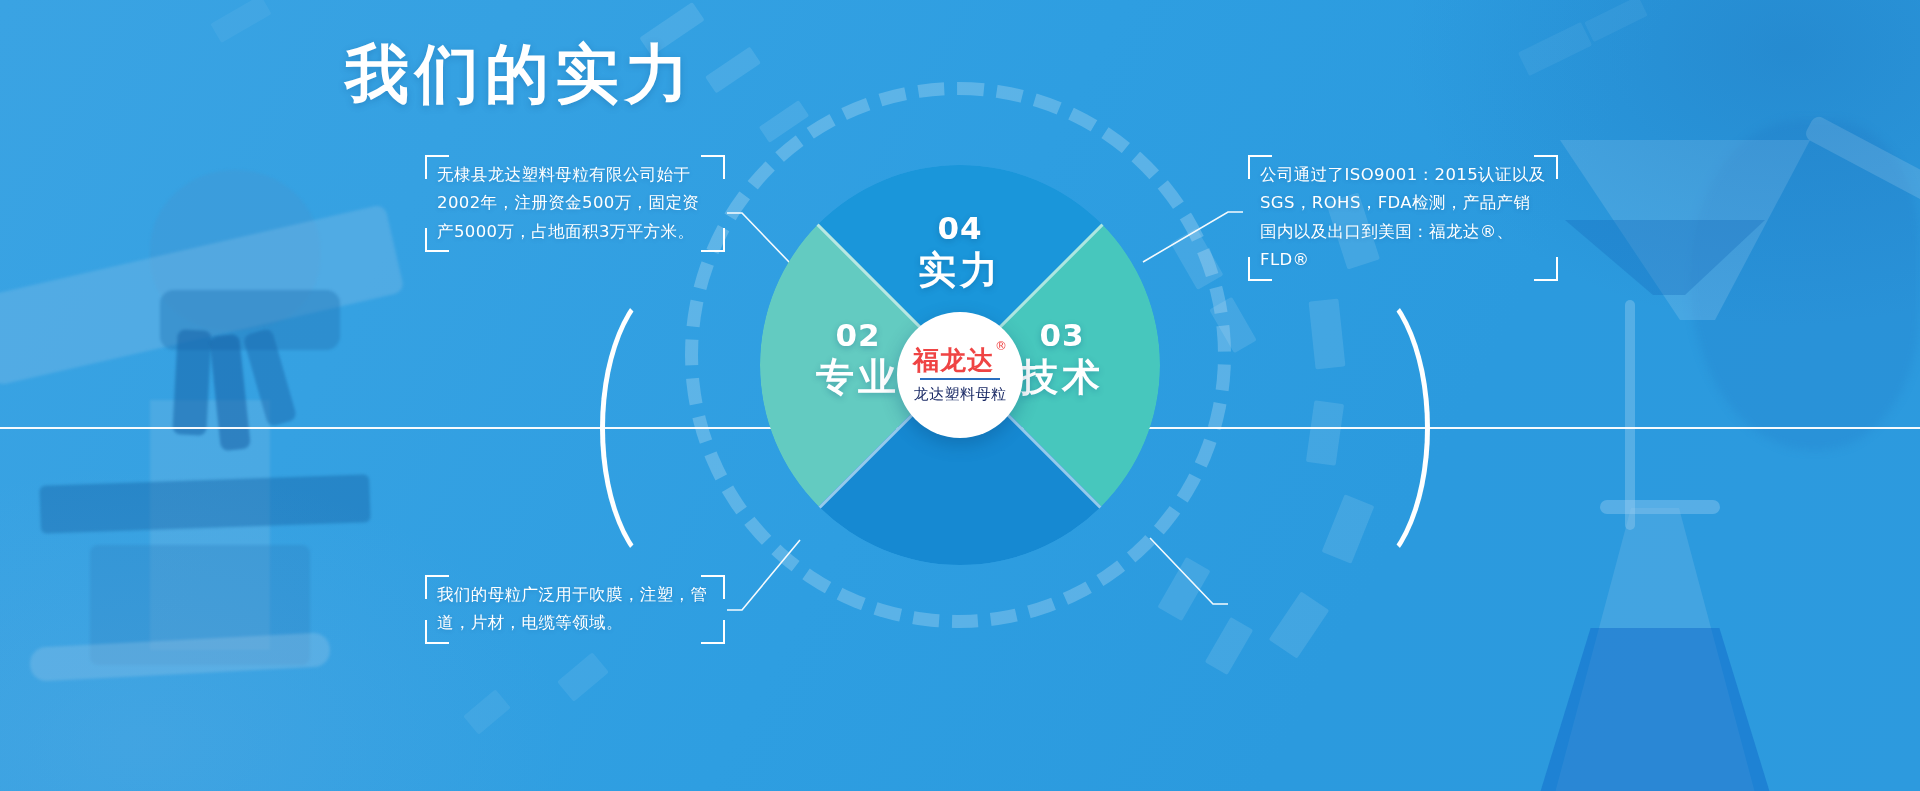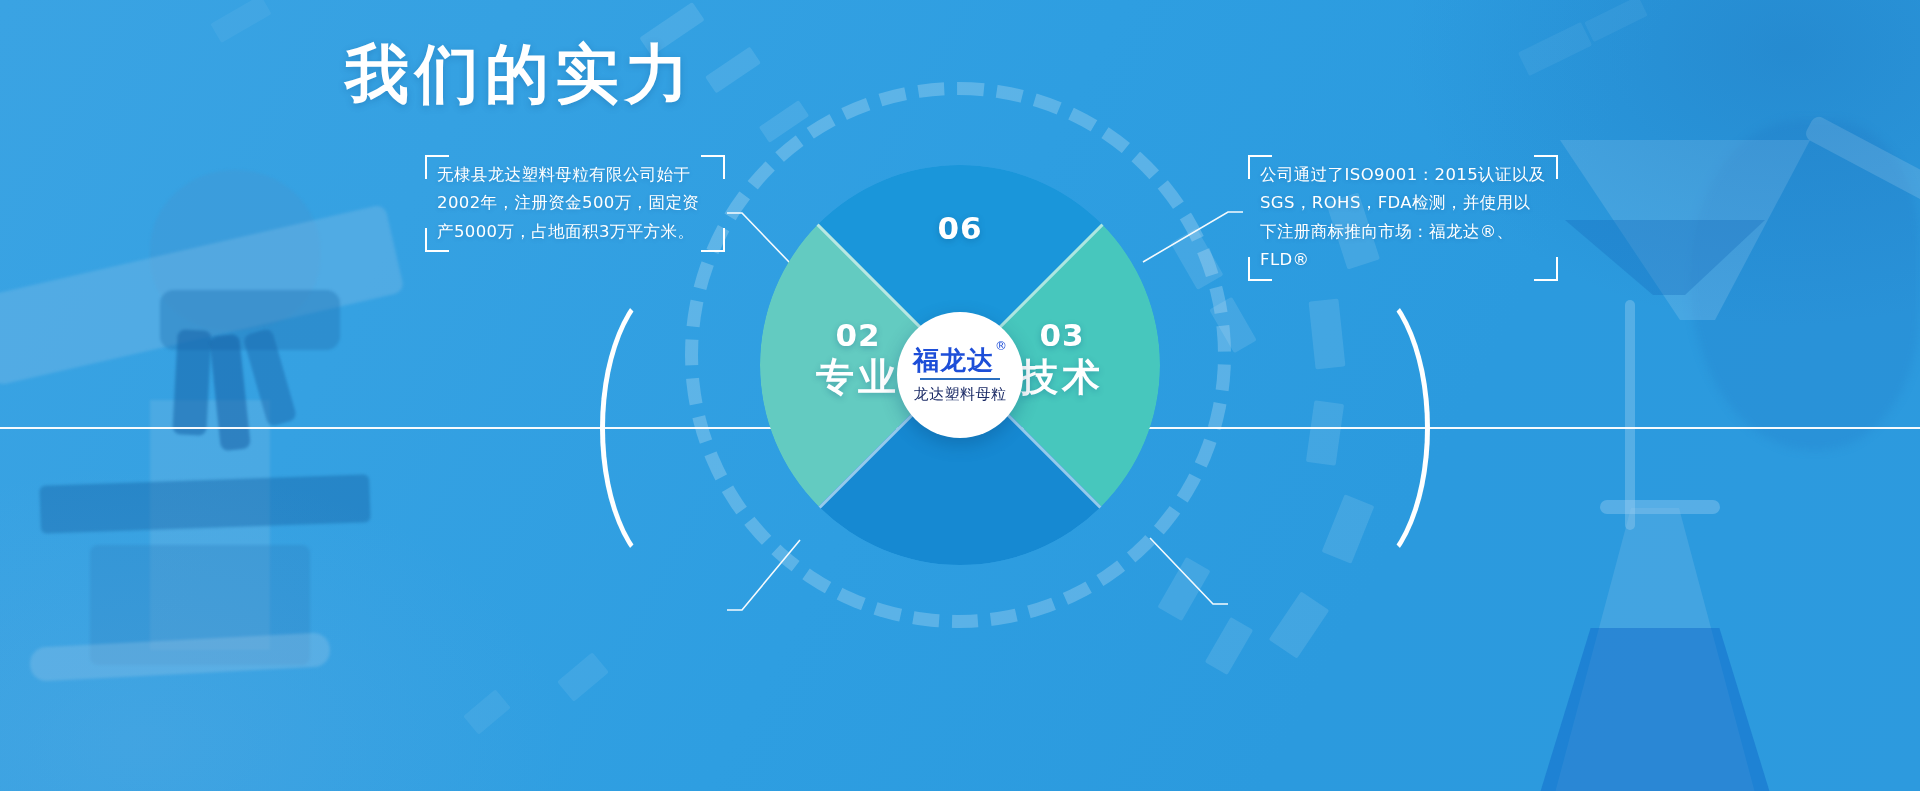--- a/index.html
+++ b/index.html
@@ -163,21 +163,21 @@
   .lab-04 { left: 120px; top: 268px; }
 
   
   .logo-disc {
     position: absolute; left: 137px; top: 147px; width: 126px; height: 126px;
     background: #ffffff; border-radius: 50%;
     box-shadow: 0 6px 18px rgba(8,60,110,.30);
     display: flex; flex-direction: column; align-items: center; justify-content: center;
   }
   .logo-main {
-    font-size: 26px; font-weight: bold; color: #1d4ed8; letter-spacing: 1px;
+    font-size: 26px; font-weight: bold; color: #ef4444; letter-spacing: 1px;
     position: relative; line-height: 1;
   }
   .logo-r {
     font-size: 12px; vertical-align: super; position: relative; top: -9px; left: 1px;
     font-weight: normal;
   }
   .logo-rule { width: 80px; height: 2px; background: #2a6fc0; margin: 5px 0 5px; }
   .logo-sub { font-size: 15px; font-weight: normal; color: #1b2b66; letter-spacing: .5px; }
 
   
@@ -308,21 +308,22 @@
       <div class="pie">
         <div class="slice slice-01"></div>
         <div class="slice slice-02"></div>
         <div class="slice slice-03"></div>
         <div class="slice slice-04"></div>
         <div class="seam seam-a"></div>
         <div class="seam seam-b"></div>
       </div>
 
       <div class="quad-label lab-01">
-        <div class="quad-num">06</div>
+        <div class="quad-num">04</div>
+        <div class="quad-txt">实力</div>
       </div>
 
       <div class="quad-label lab-02">
         <div class="quad-num">02</div>
         <div class="quad-txt">专业</div>
       </div>
 
       <div class="quad-label lab-03">
         <div class="quad-num">03</div>
         <div class="quad-txt">技术</div>
@@ -345,18 +346,25 @@
     <span class="corner c-bl"></span>
     <span class="corner c-br"></span>
     <div class="body">无棣县龙达塑料母粒有限公司始于2002年，注册资金500万，固定资产5000万，占地面积3万平方米。</div>
   </div>
 
   <div class="info info-tr">
     <span class="corner c-tl"></span>
     <span class="corner c-tr"></span>
     <span class="corner c-bl"></span>
     <span class="corner c-br"></span>
-    <div class="body">公司通过了ISO9001：2015认证以及SGS，ROHS，FDA检测，并使用以下注册商标推向市场：福龙达®、FLD®</div>
-  </div>
-
+    <div class="body">公司通过了ISO9001：2015认证以及SGS，ROHS，FDA检测，产品产销国内以及出口到美国：福龙达®、FLD®</div>
+  </div>
+
+  <div class="info info-bl">
+    <span class="corner c-tl"></span>
+    <span class="corner c-tr"></span>
+    <span class="corner c-bl"></span>
+    <span class="corner c-br"></span>
+    <div class="body">我们的母粒广泛用于吹膜，注塑，管道，片材，电缆等领域。</div>
+  </div>
 
 
 </div>
 
 </body></html>

